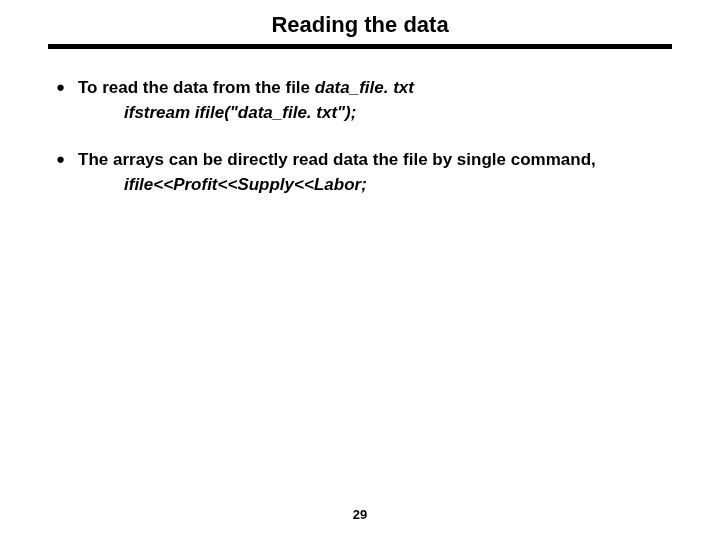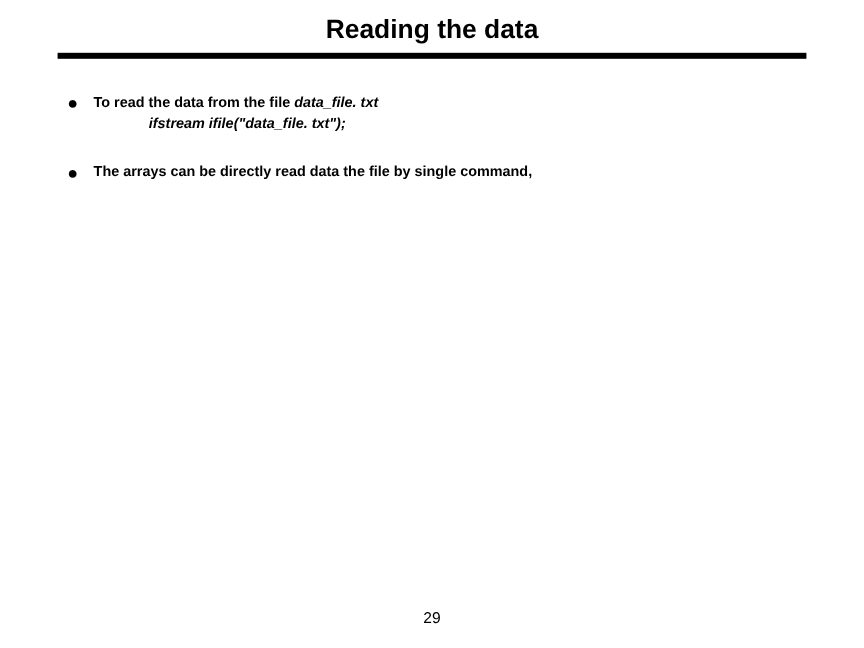--- a/index.html
+++ b/index.html
@@ -33,21 +33,21 @@
       border-top: 5px solid #000;
       margin: 0 0 28px 0;
     }
     .bullets {
       list-style: none;
       padding-left: 30px;
     }
     .bullets > li {
       position: relative;
       margin-bottom: 24px;
-      font-size: 12px;
+      font-size: 17px;
       font-weight: bold;
       color: #000;
       line-height: 1.35;
     }
     .bullets > li::before {
       content: "●";
       position: absolute;
       left: -22px;
       top: 0;
       font-size: 15px;
@@ -62,32 +62,33 @@
     .inline-italic {
       font-style: italic;
     }
     .page-number {
       position: absolute;
       bottom: 18px;
       left: 0;
       width: 100%;
       text-align: center;
       font-size: 13px;
-      font-weight: normal;
+      font-weight: bold;
     }
   </style>
 </head>
 <body>
 
 <div class="slide">
   <h1 class="title">Reading the data</h1>
   <hr class="rule">
   <ul class="bullets">
     <li>
       <span>To read the data from the file </span><span class="inline-italic">data_file. txt</span>
       <span class="code-line">ifstream ifile("data_file. txt");</span>
     </li>
     <li>
       <span>The arrays can be directly read data the file by single command,</span><span class="inline-italic"></span>
+      <span class="code-line">ifile&lt;&lt;Profit&lt;&lt;Supply&lt;&lt;Labor;</span>
     </li>
   </ul>
   <div class="page-number">29</div>
 </div>
 
 </body></html>

